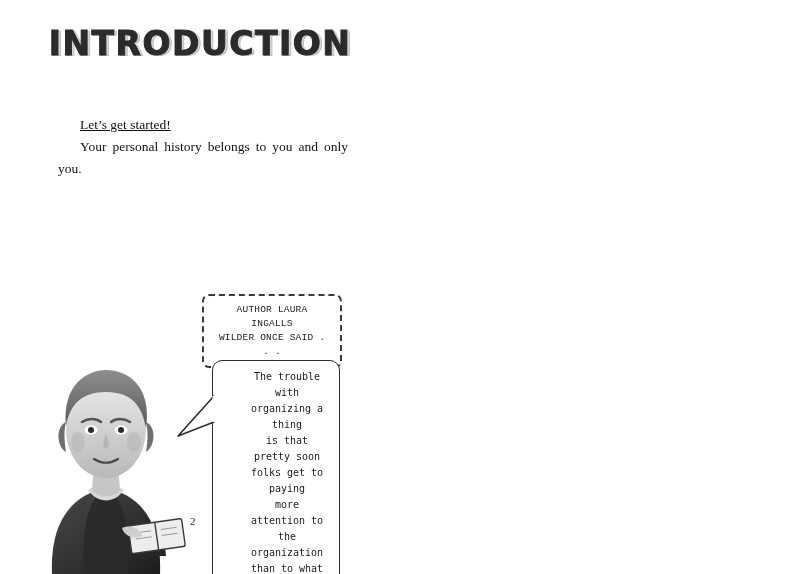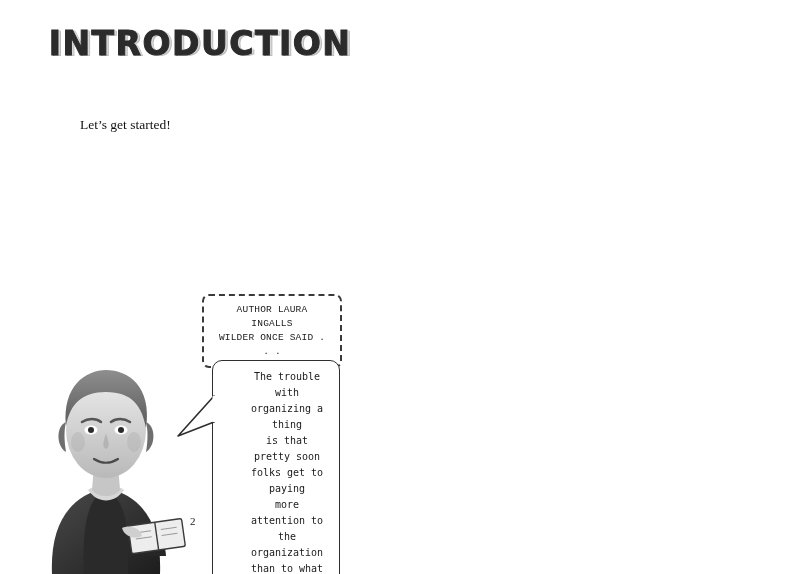--- a/index.html
+++ b/index.html
@@ -54,21 +54,21 @@
     position: absolute;
     font-size: 13.5px;
     line-height: 22px;
     text-align: justify;
     text-justify: inter-word;
   }
   .col p {
     margin: 0;
     text-indent: 22px;
   }
-  .col p.first { text-indent: 22px; }
+  .col p.first { text-indent: 22px; text-decoration: underline; }
   .left-col {
     left: 58px;
     top: 114px;
     width: 290px;
   }
   em { font-style: italic; }
 
   .page-number {
     position: absolute;
     left: 190px;
@@ -138,20 +138,21 @@
 <body>
 
 <div class="spread">
 
   <div class="page page-left">
 
     <div class="chapter-title">INTRODUCTION</div>
 
     <div class="col left-col">
       <p class="first">Let’s get started!</p>
+      <p>Your personal history belongs to you and only you.</p>
     </div>
 
     <div class="page-number">2</div>
 
     <div class="portrait" id="portrait-wilder">
       <svg width="210" height="244" viewBox="0 0 210 244" xmlns="http://www.w3.org/2000/svg">
         <defs>
           <linearGradient id="wskin" x1="0" y1="0" x2="0" y2="1">
             <stop offset="0%" stop-color="#e9e9e9"></stop>
             <stop offset="100%" stop-color="#b9b9b9"></stop>

